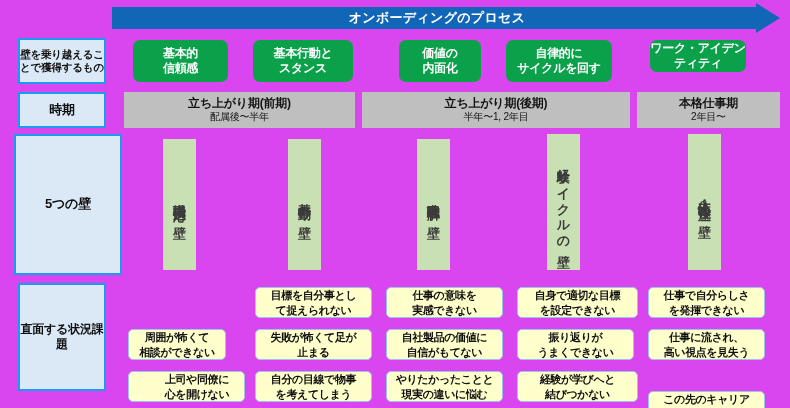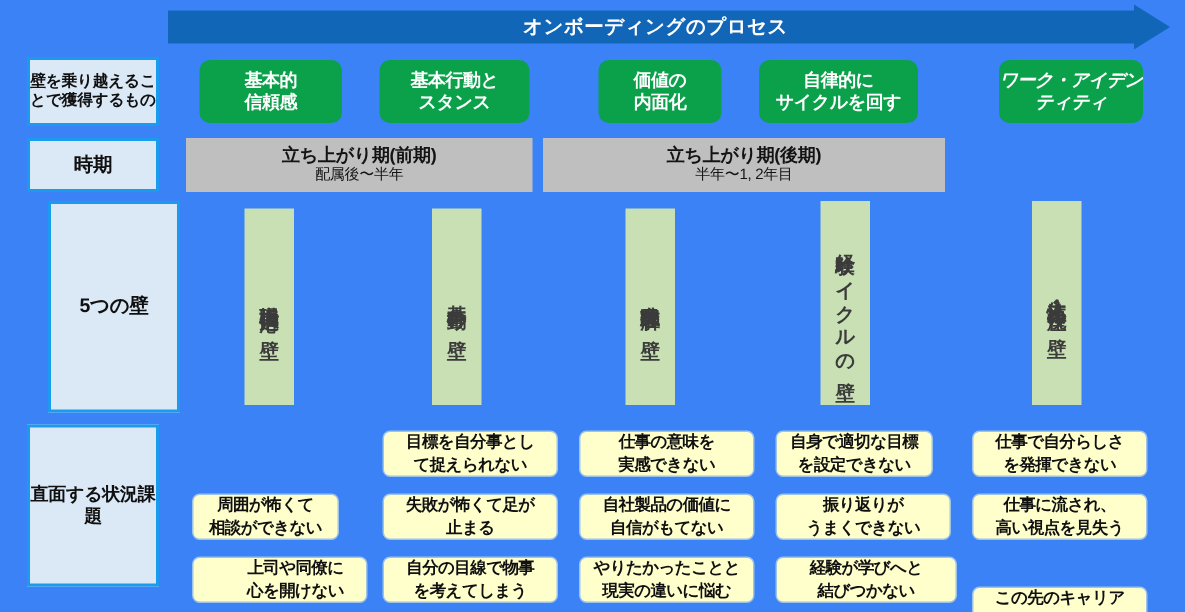--- a/index.html
+++ b/index.html
@@ -9,21 +9,21 @@
     background: #ffffff;
   }
   body {
     font-family: "Liberation Sans", "DejaVu Sans", sans-serif;
     color: #1a1a1a;
   }
   #canvas {
     position: relative;
     width: 790px;
     height: 408px;
-    background: #3b82f6;
+    background: #d946ef;
     overflow: hidden;
   }
 
   
   .abs { position: absolute; box-sizing: border-box; }
 
   
   .rowlabel {
     background: #dbe9f7;
     border: 2px solid #1b9bf0;
@@ -151,51 +151,55 @@
     <div class="arrow-head"></div>
     <div class="arrow-label">オンボーディングのプロセス</div>
   </div>
 
   <div class="abs rowlabel" style="left:18px; top:38px; width:88px; height:46px; font-size:10.5px;">
     <span>壁を乗り越えることで獲得するもの</span>
   </div>
   <div class="abs rowlabel" style="left:18px; top:92px; width:88px; height:36px; font-size:13px;">
     <span>時期</span>
   </div>
-  <div class="abs rowlabel" style="left:32px; top:134px; width:88px; height:141px; font-size:13px;">
+  <div class="abs rowlabel" style="left:14px; top:134px; width:108px; height:141px; font-size:13px;">
     <span>5つの壁</span>
   </div>
   <div class="abs rowlabel" style="left:18px; top:283px; width:88px; height:108px; font-size:12px;">
     <span>直面する状況課題</span>
   </div>
 
   <div class="abs gain" style="left:133px; top:40px; width:95px; height:42px;">
     <span>基本的<br>信頼感</span>
   </div>
   <div class="abs gain" style="left:253px; top:40px; width:100px; height:42px;">
     <span>基本行動と<br>スタンス</span>
   </div>
   <div class="abs gain" style="left:399px; top:40px; width:82px; height:42px;">
     <span>価値の<br>内面化</span>
   </div>
   <div class="abs gain" style="left:506px; top:40px; width:106px; height:42px;">
     <span>自律的に<br>サイクルを回す</span>
   </div>
-  <div class="abs gain" style="left:666px; top:40px; width:96px; height:42px;font-style:italic;">
+  <div class="abs gain" style="left:650px; top:40px; width:96px; height:32px;">
     <span>ワーク・アイデン<br>ティティ</span>
   </div>
 
   <div class="abs period" style="left:124px; top:92px; width:231px; height:36px;">
     <div class="period-title">立ち上がり期(前期)</div>
     <div class="period-sub">配属後〜半年</div>
   </div>
   <div class="abs period" style="left:362px; top:92px; width:268px; height:36px;">
     <div class="period-title">立ち上がり期(後期)</div>
     <div class="period-sub">半年〜1, 2年目</div>
   </div>
+  <div class="abs period" style="left:637px; top:92px; width:143px; height:36px;">
+    <div class="period-title">本格仕事期</div>
+    <div class="period-sub">2年目〜</div>
+  </div>
 
   <div class="abs wall" style="left:163px; top:139px; width:33px; height:131px;">
     <span class="wall-text">職場適応の壁</span>
   </div>
   <div class="abs wall" style="left:288px; top:139px; width:33px; height:131px;">
     <span class="wall-text">基本行動の壁</span>
   </div>
   <div class="abs wall" style="left:417px; top:139px; width:33px; height:131px;">
     <span class="wall-text">意味理解の壁</span>
   </div>
@@ -226,21 +230,21 @@
   <div class="abs issue" style="left:386px; top:287px; width:117px; height:31px;">
     <span>仕事の意味を<br>実感できない</span>
   </div>
   <div class="abs issue" style="left:386px; top:329px; width:117px; height:31px;">
     <span>自社製品の価値に<br>自信がもてない</span>
   </div>
   <div class="abs issue" style="left:386px; top:371px; width:117px; height:31px;">
     <span>やりたかったことと<br>現実の違いに悩む</span>
   </div>
 
-  <div class="abs issue" style="left:517px; top:287px; width:105px; height:31px;">
+  <div class="abs issue" style="left:517px; top:287px; width:121px; height:31px;">
     <span>自身で適切な目標<br>を設定できない</span>
   </div>
   <div class="abs issue" style="left:517px; top:329px; width:117px; height:31px;">
     <span>振り返りが<br>うまくできない</span>
   </div>
   <div class="abs issue" style="left:517px; top:371px; width:121px; height:31px;">
     <span>経験が学びへと<br>結びつかない</span>
   </div>
 
   <div class="abs issue" style="left:648px; top:287px; width:117px; height:31px;">

